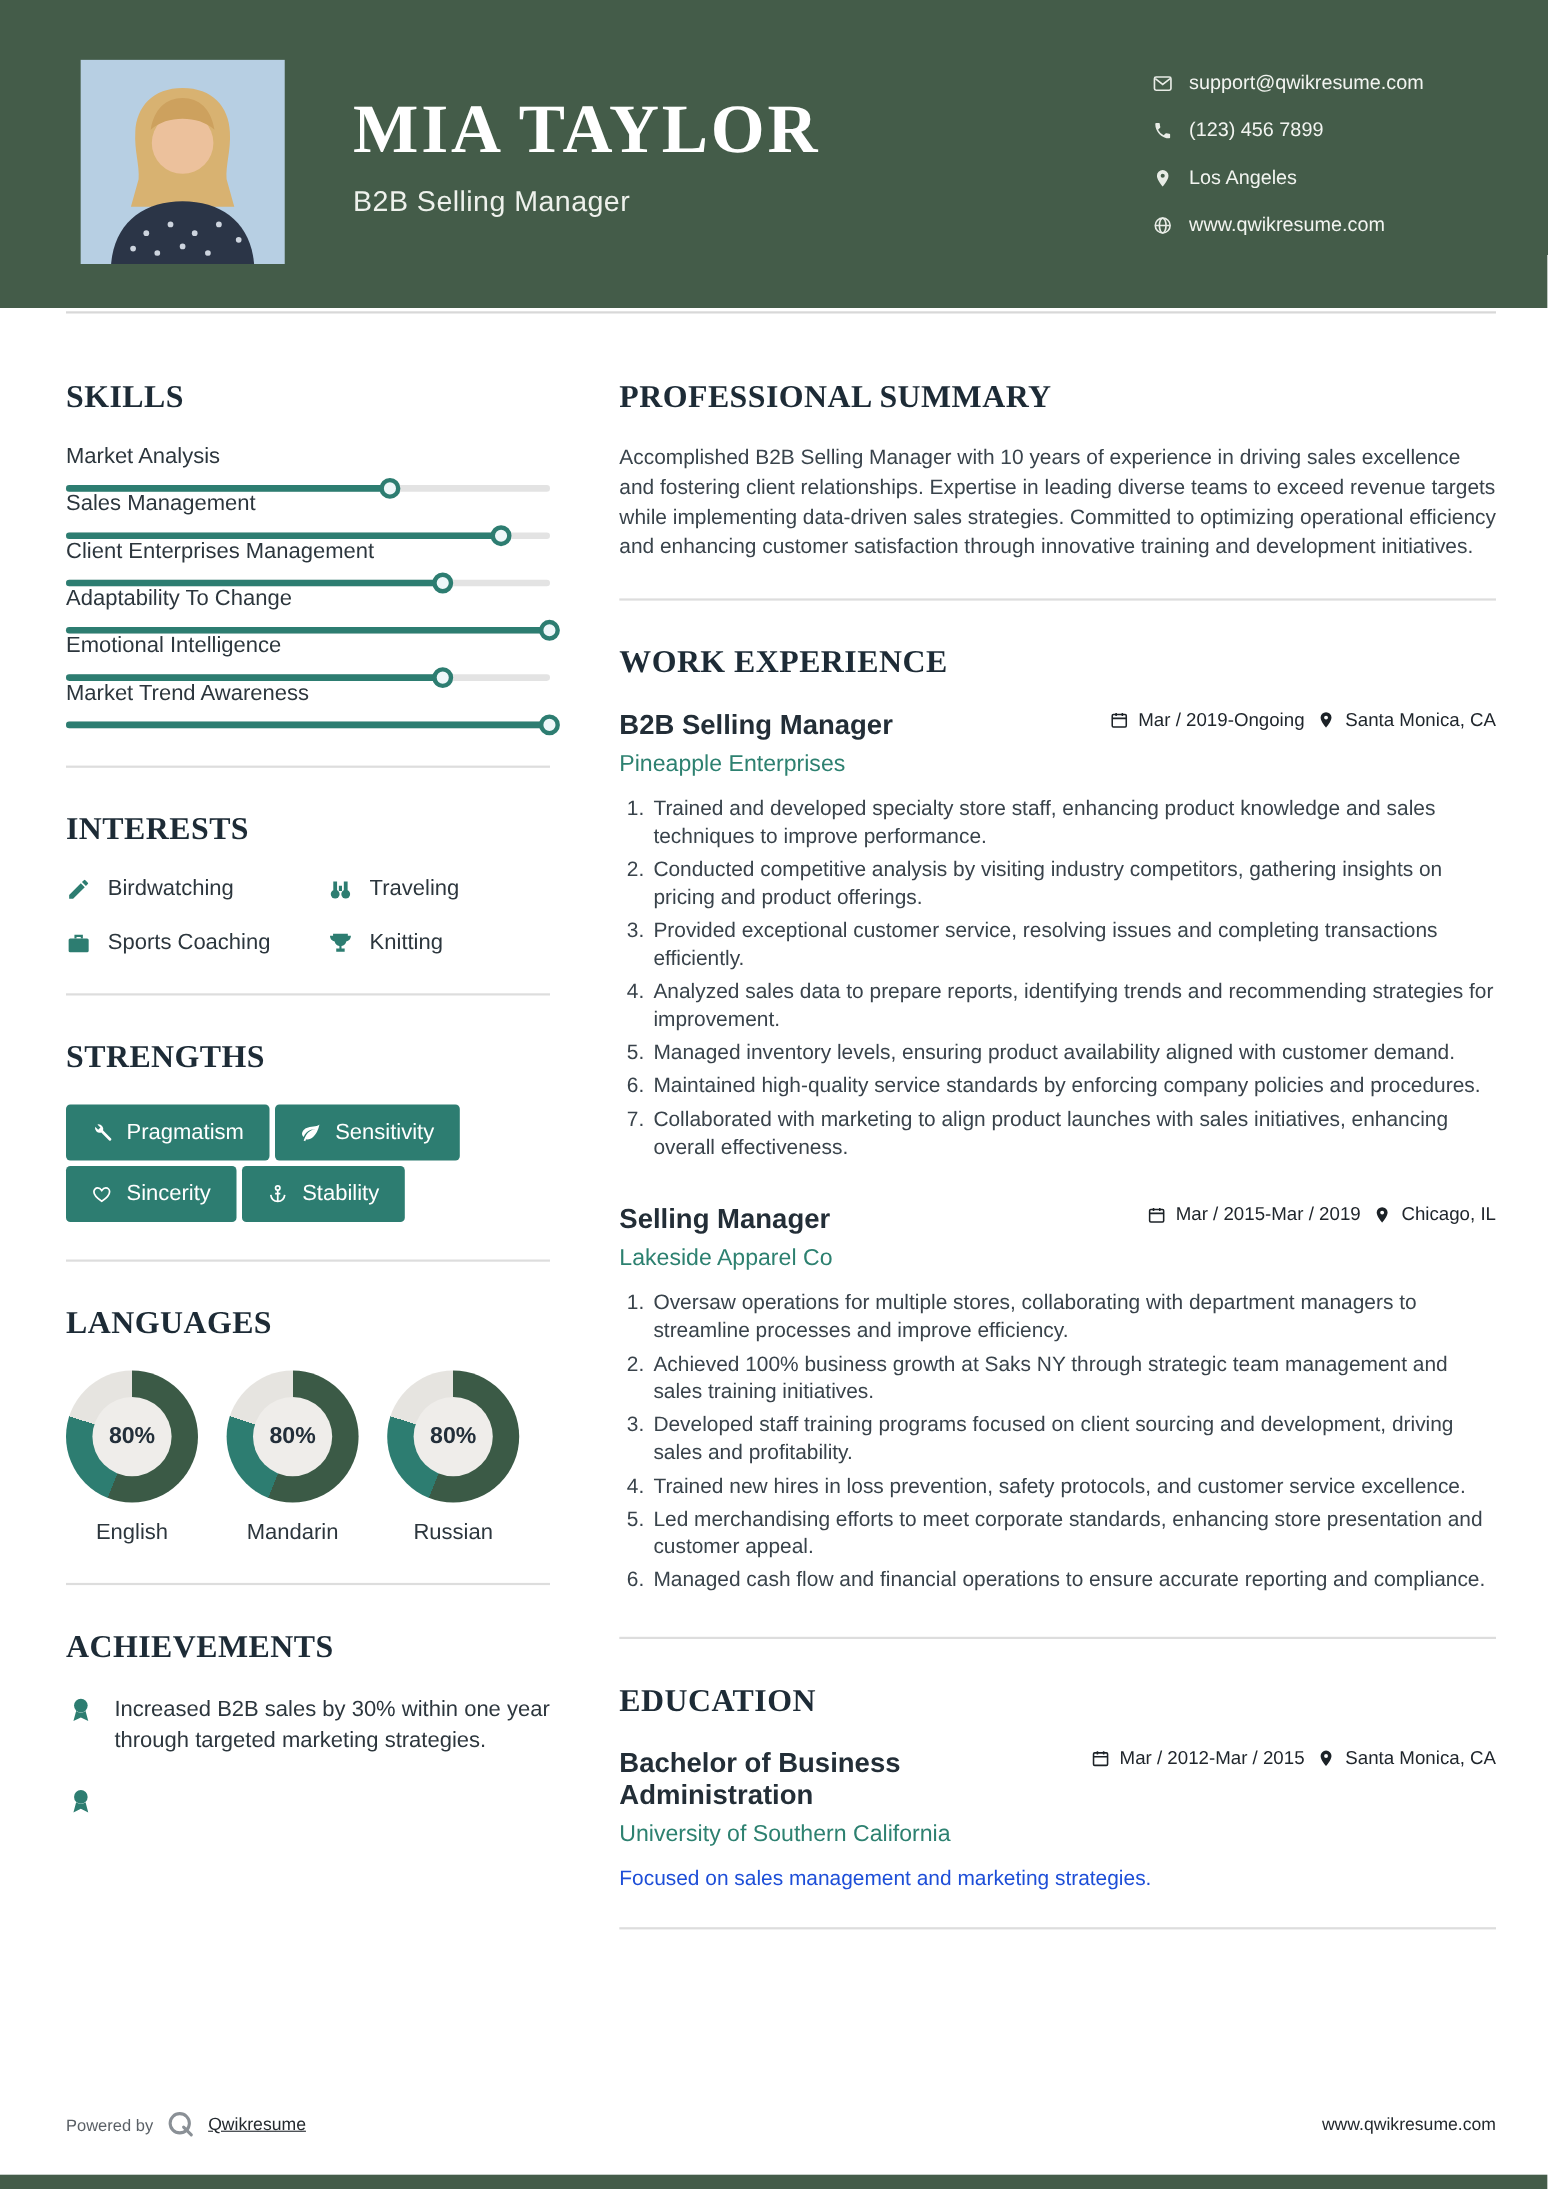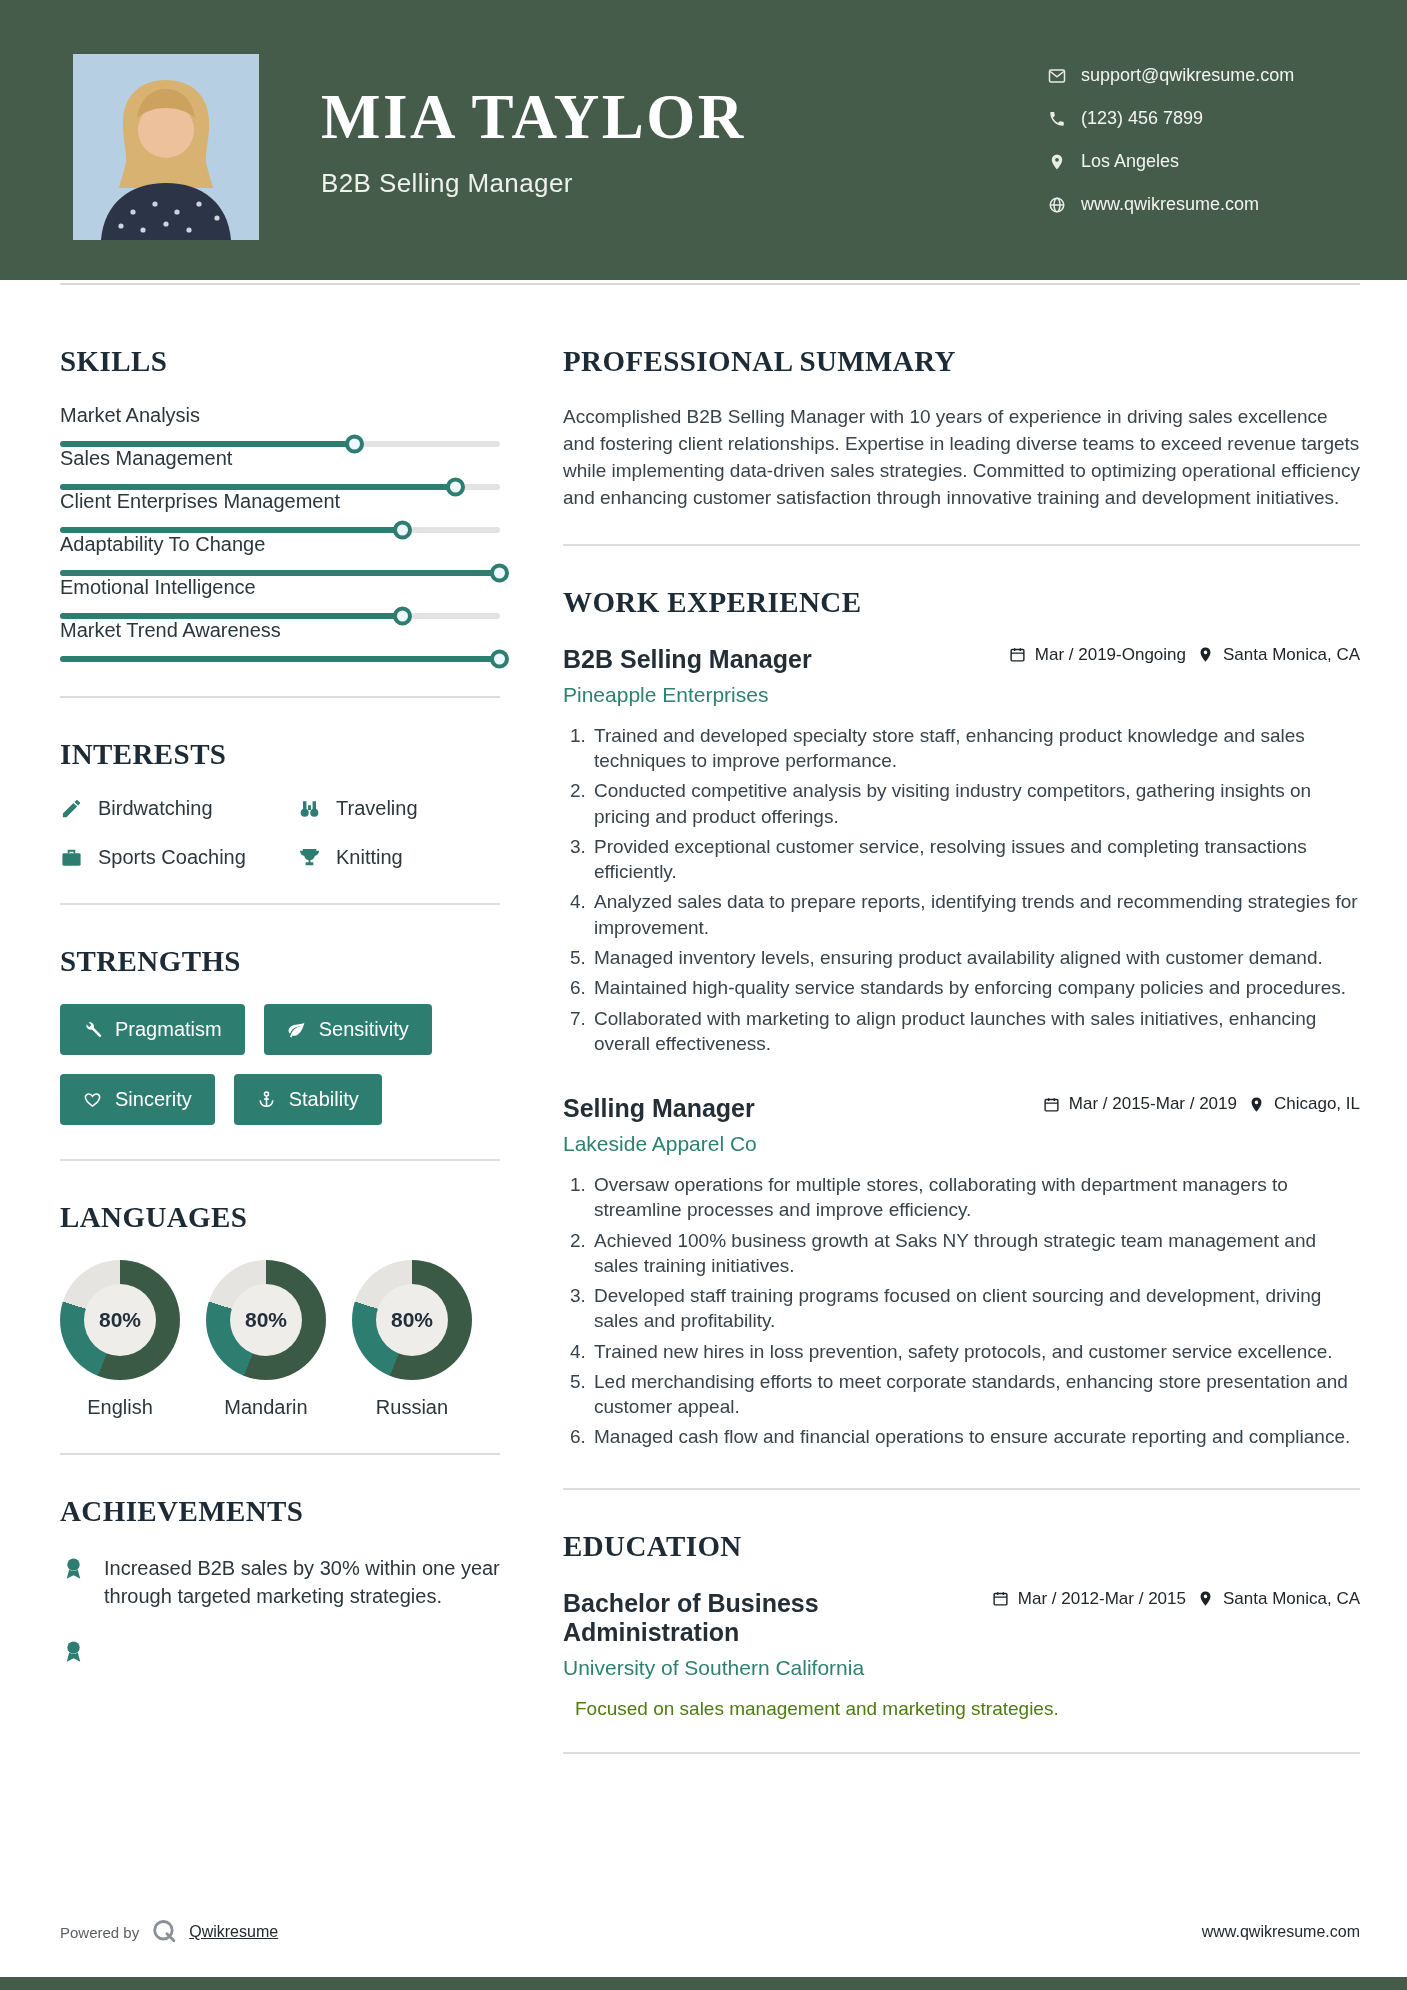--- a/index.html
+++ b/index.html
@@ -80,21 +80,21 @@
     transform: translateY(-50%);
   }
 
   
   .interests-grid { display: grid; grid-template-columns: 238px 1fr; row-gap: 26px; }
   .interest { display: flex; align-items: center; gap: 15px; font-size: 20px; color: #2c363d; }
   .interest .iicon { width: 23px; height: 23px; flex: 0 0 23px; color: #2d7d71; display: inline-flex; }
   .interest .iicon svg { width: 100%; height: 100%; }
 
   
-  .strengths { display: flex; flex-wrap: wrap; gap: 19px; }
+  .strengths { display: flex; flex-wrap: wrap; gap: 5px; }
   .strength {
     display: inline-flex; align-items: center; gap: 13px;
     background: #2d7d71; color: #ffffff;
     font-size: 20px; padding: 14px 23px; border-radius: 4px;
   }
   .strength .sicon { width: 19px; height: 19px; display: inline-flex; }
   .strength .sicon svg { width: 100%; height: 100%; }
 
   
   .langs { display: flex; gap: 26px; }
@@ -122,21 +122,21 @@
   .job-title { margin: 0 0 9px; font-size: 25px; font-weight: 700; color: #232e37; }
   .company { font-size: 21px; color: #2d8170; }
   .meta { display: flex; flex-direction: row; gap: 11px; align-items: flex-end; font-size: 17px; color: #20262c; white-space: nowrap; }
   .meta-item { display: flex; align-items: center; gap: 9px; }
   .meta-item .micon { width: 17px; height: 17px; display: inline-flex; color: #1c2227; }
   .meta-item .micon svg { width: 100%; height: 100%; }
 
   .bullets { margin: 16px 0 0; padding-left: 28px; font-size: 19px; line-height: 1.33; color: #39434b; }
   .bullets li { margin-bottom: 5px; padding-left: 3px; }
 
-  .edu-note { margin: 18px 12px 0; font-size: 19px; color: #4d7c0f; }
+  .edu-note { margin: 18px 0 0; font-size: 19px; color: #1d4ed8; }
 
   
   .footer {
     position: absolute; left: 60px; right: 47px; bottom: 44px;
     display: flex; justify-content: space-between; align-items: center;
   }
   .powered { display: flex; align-items: center; gap: 11px; font-size: 15px; color: #5a6066; }
   .logo { width: 28px; height: 28px; display: inline-flex; }
   .logo svg { width: 100%; height: 100%; }
   .brand { font-size: 16px; color: #23292e; font-weight: 400; text-decoration: underline; cursor: pointer; }

